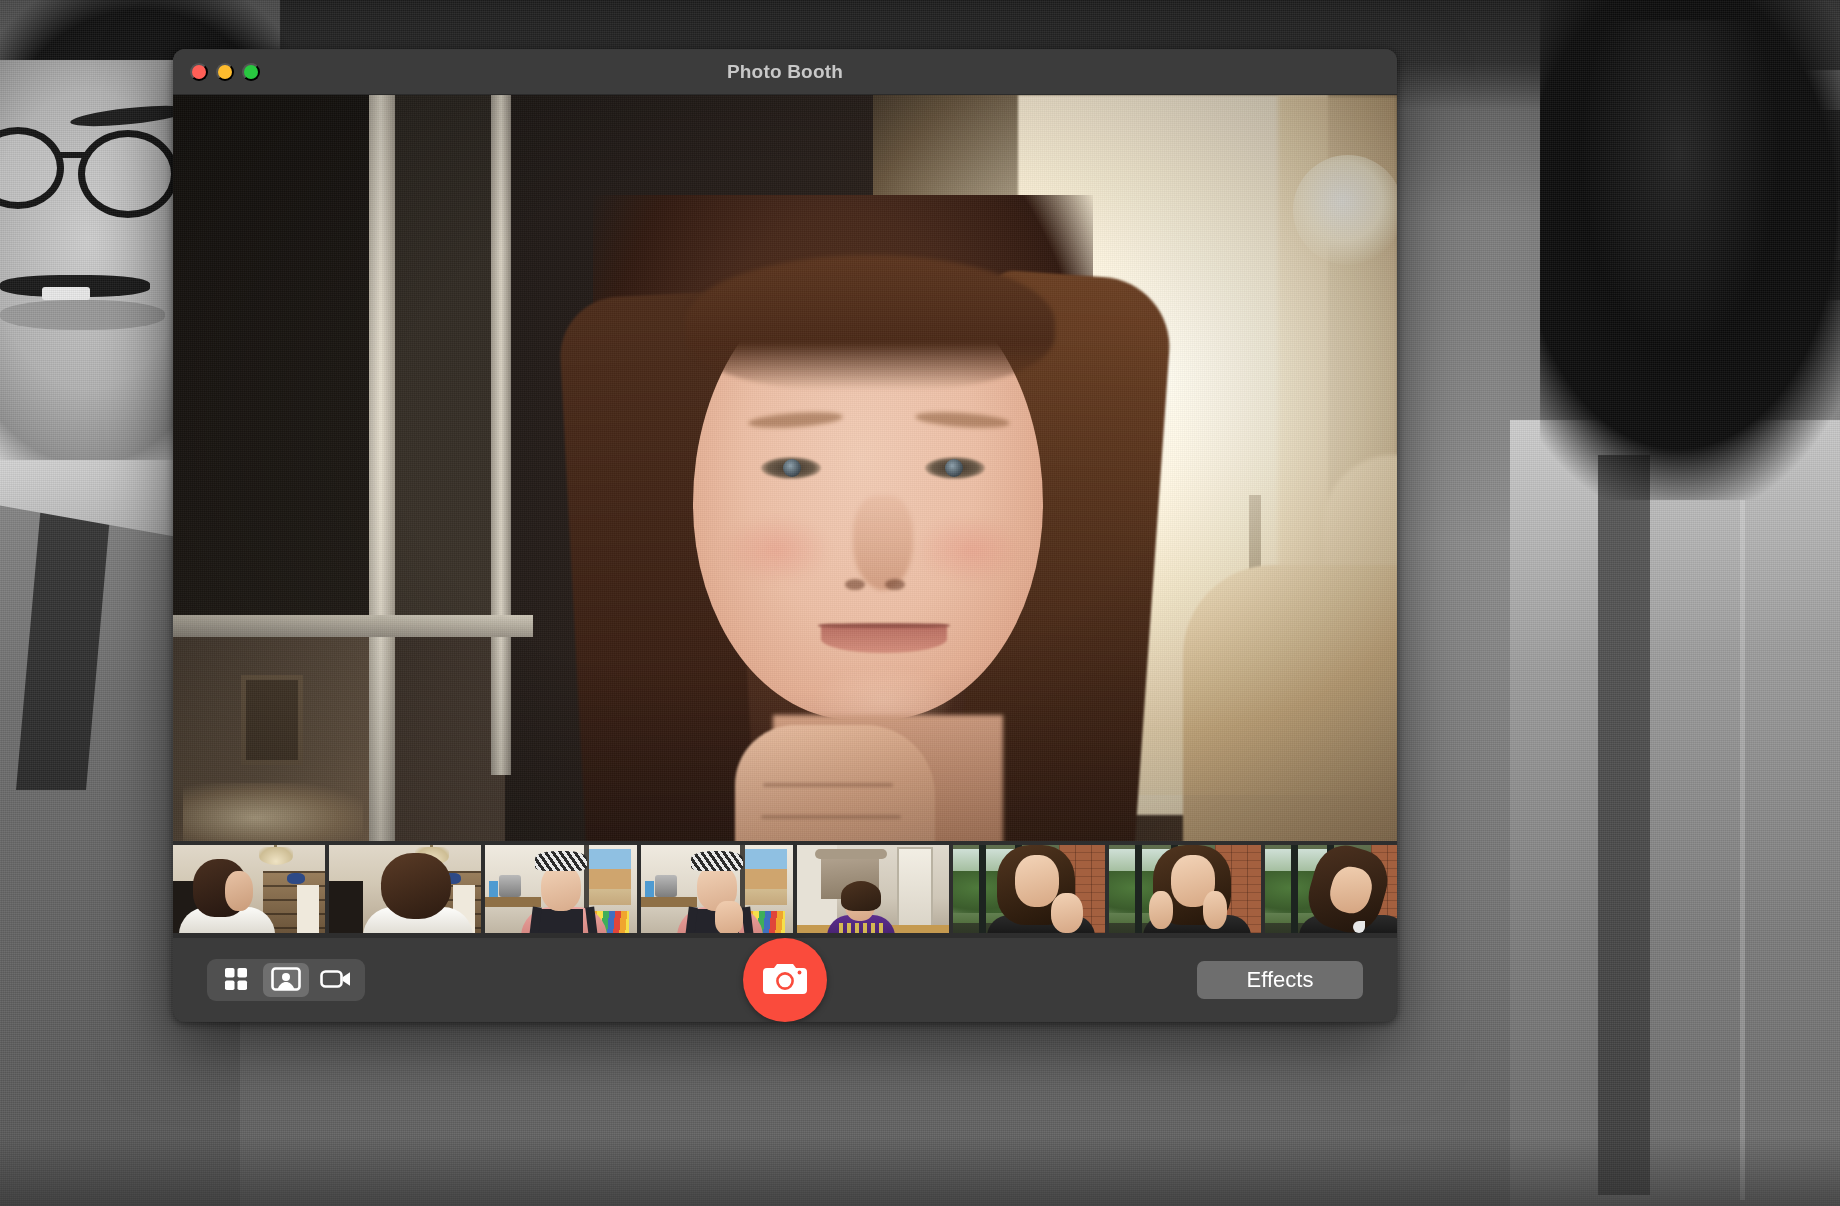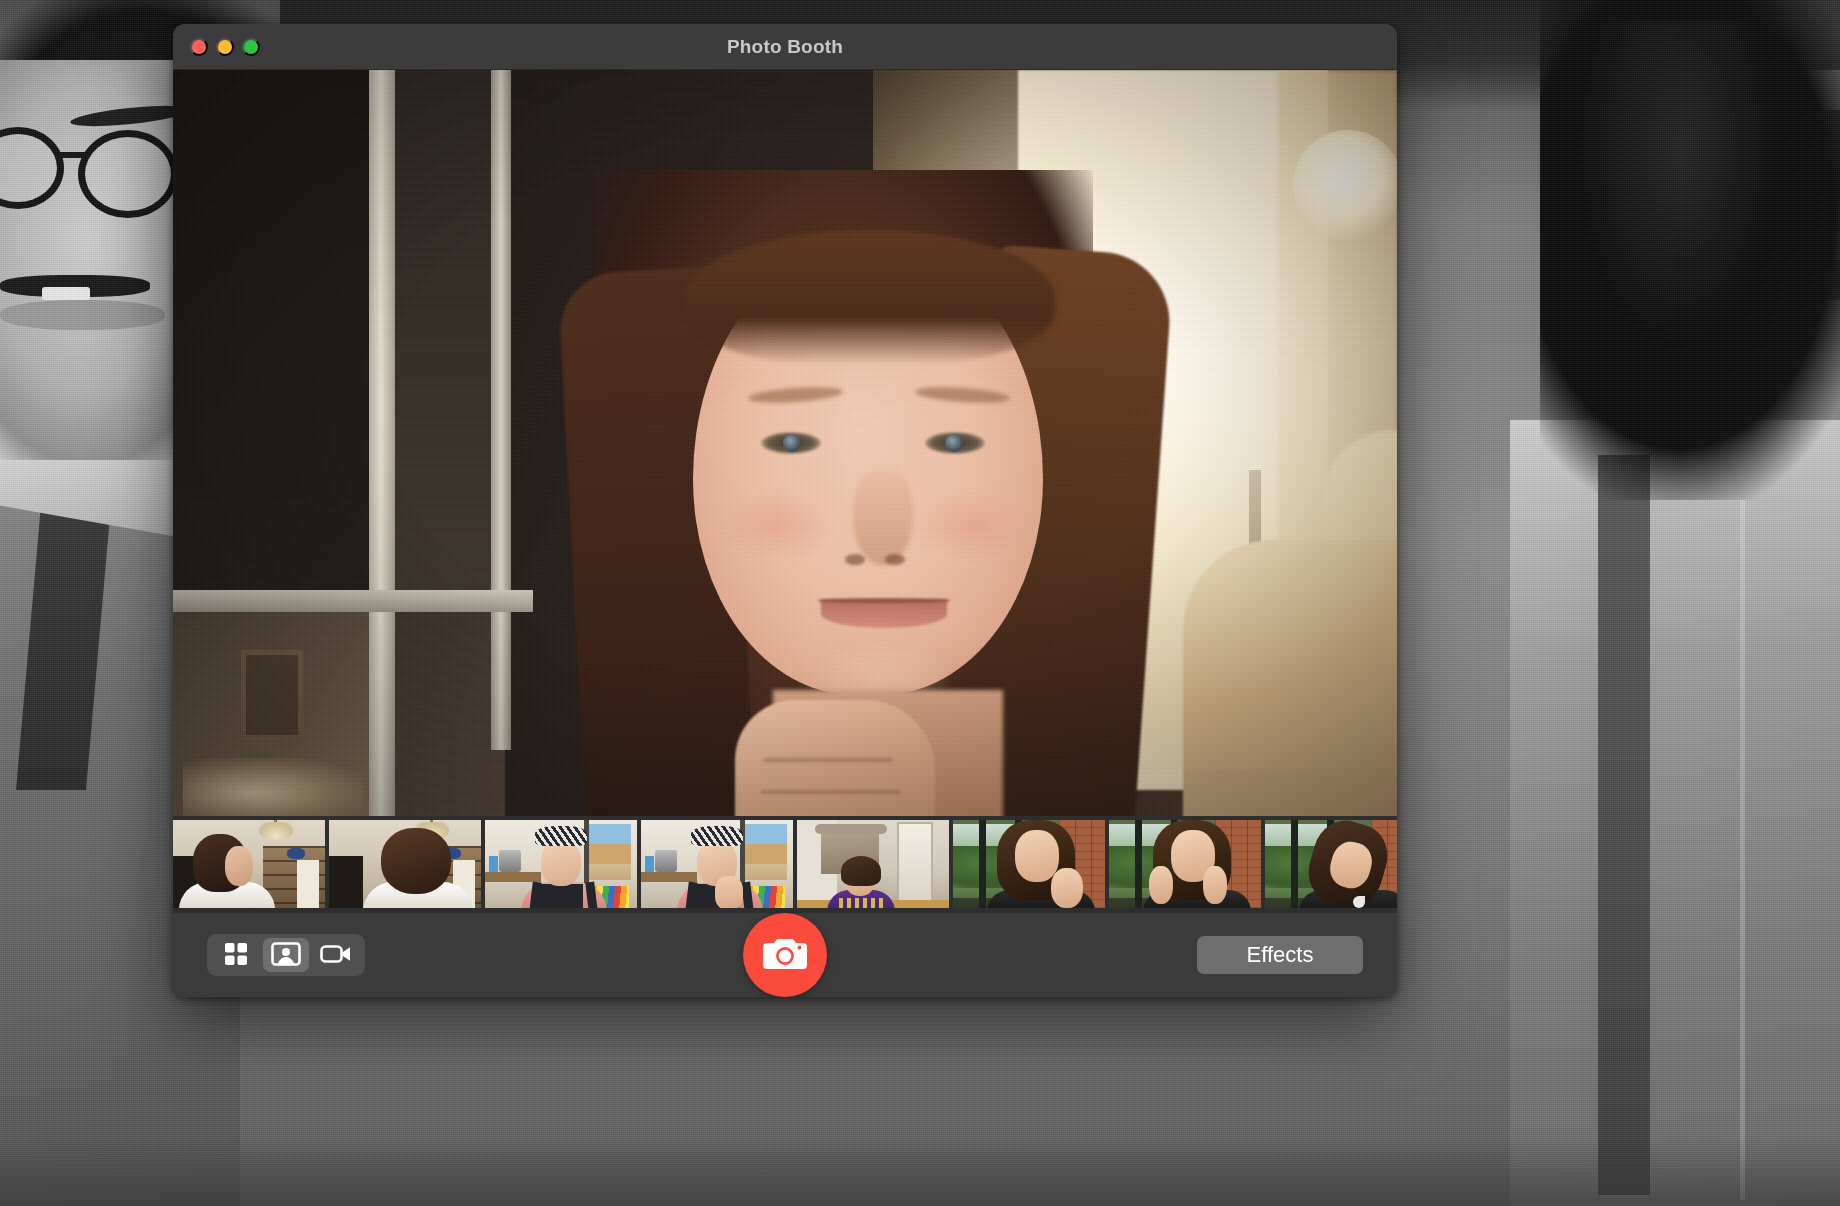--- a/index.html
+++ b/index.html
@@ -117,21 +117,21 @@
   }
   .wall-bottom-band {
     position: absolute; left: 0; bottom: 0; width: 1840px; height: 70px;
     background: linear-gradient(180deg, rgba(60,60,60,0), rgba(45,45,45,.55));
   }
 
   
   #app-window {
     position: absolute;
     left: 173px;
-    top: 24px;
+    top: 49px;
     width: 1224px;
     height: 973px;
     border-radius: 12px;
     background: #3b3b3b;
     box-shadow: 0 24px 70px rgba(0,0,0,.55), 0 2px 8px rgba(0,0,0,.5);
     overflow: hidden;
     display: flex;
     flex-direction: column;
   }
 

